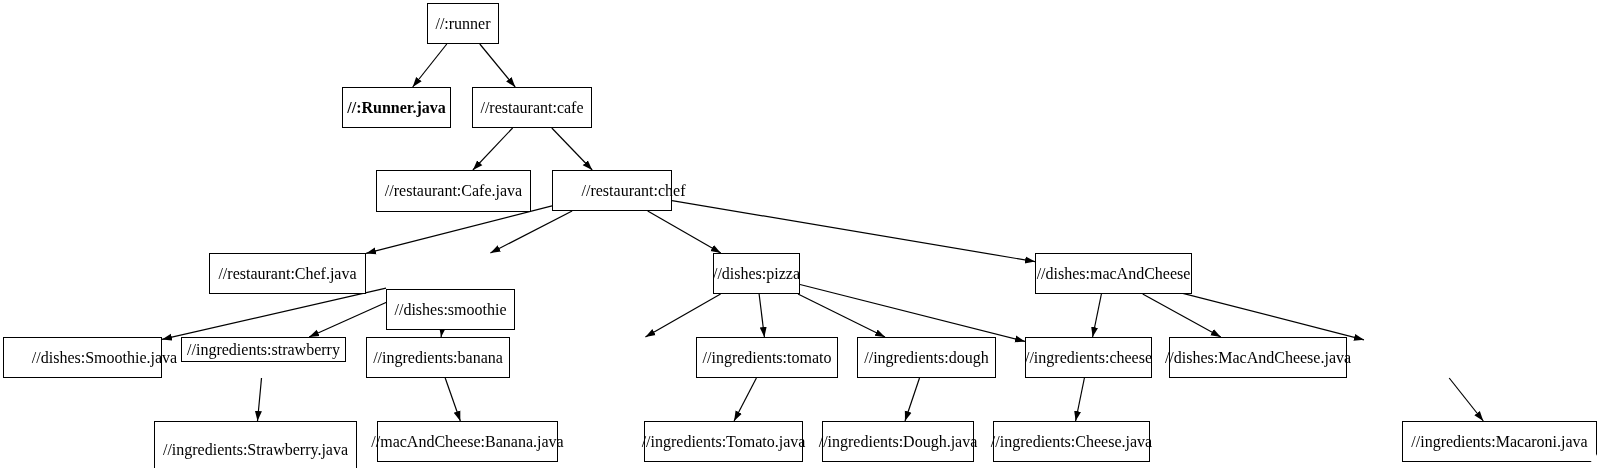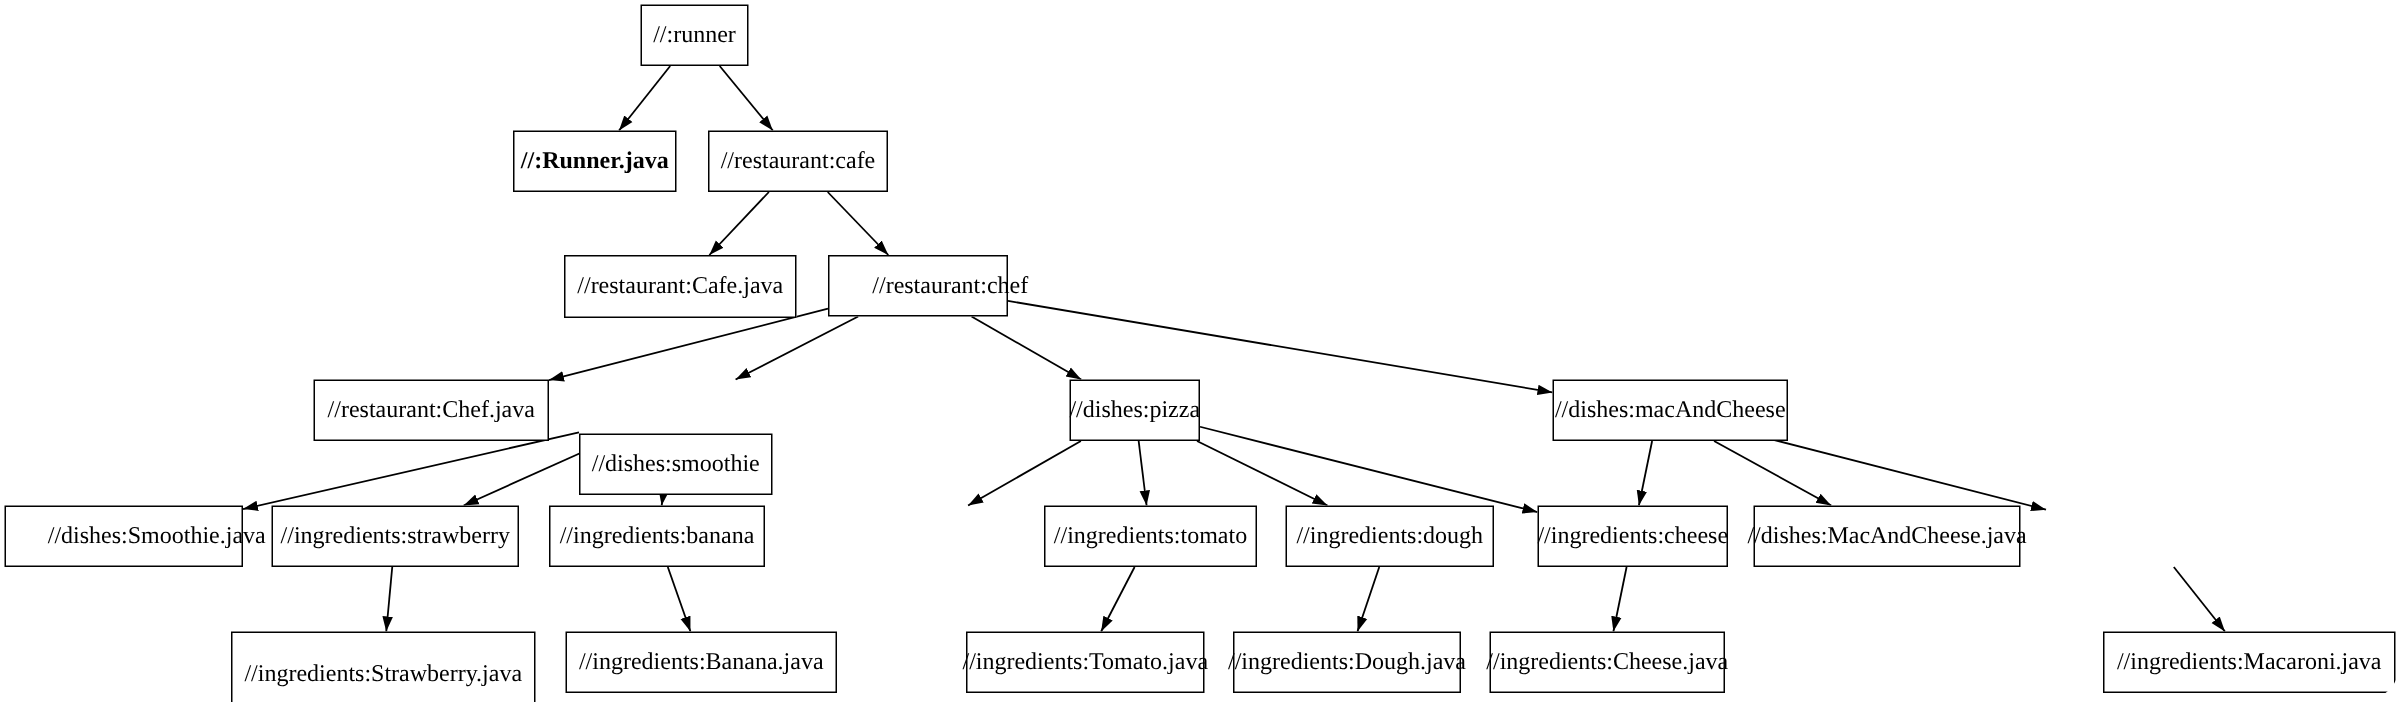--- a/index.html
+++ b/index.html
@@ -78,25 +78,25 @@
   <div class="node" style="left: 427px; top: 3px; width: 72px; height: 41px;">//:runner</div>
   <div class="node" style="left: 342px; top: 87px; width: 109px; height: 41px; font-weight: bold;">//:Runner.java</div>
   <div class="node" style="left: 472px; top: 87px; width: 120px; height: 41px;">//restaurant:cafe</div>
   <div class="node" style="left: 376px; top: 170px; width: 155px; height: 42px;">//restaurant:Cafe.java</div>
   <div class="node" style="left: 552px; top: 170px; width: 120px; height: 41px; padding-left: 47px;">//restaurant:chef</div>
   <div class="node" style="left: 209px; top: 253px; width: 157px; height: 41px;">//restaurant:Chef.java</div>
   <div class="node" style="left: 386px; top: 253px; width: 129px; height: 41px; margin-top: 36px;">//dishes:smoothie</div>
   <div class="node" style="left: 713px; top: 253px; width: 87px; height: 41px;">//dishes:pizza</div>
   <div class="node" style="left: 1035px; top: 253px; width: 157px; height: 41px;">//dishes:macAndCheese</div>
   <div class="node" style="left: 3px; top: 337px; width: 159px; height: 41px; padding-left: 48px;">//dishes:Smoothie.java</div>
-  <div class="node" style="left: 181px; top: 337px; width: 165px; height: 41px;">//ingredients:strawberry</div>
+  <div class="node" style="left: 181px; top: 337px; width: 165px; height: 25px;">//ingredients:strawberry</div>
   <div class="node" style="left: 366px; top: 337px; width: 144px; height: 41px;">//ingredients:banana</div>
   <div class="node" style="left: 696px; top: 337px; width: 142px; height: 41px;">//ingredients:tomato</div>
   <div class="node" style="left: 857px; top: 337px; width: 139px; height: 41px;">//ingredients:dough</div>
   <div class="node" style="left: 1025px; top: 337px; width: 127px; height: 41px;">//ingredients:cheese</div>
   <div class="node" style="left: 1169px; top: 337px; width: 178px; height: 41px;">//dishes:MacAndCheese.java</div>
   <div class="node" style="left: 154px; top: 421px; width: 203px; height: 58px;">//ingredients:Strawberry.java</div>
-  <div class="node" style="left: 377px; top: 421px; width: 181px; height: 41px;">//ingredients:Banana.java</div>
+  <div class="node" style="left: 377px; top: 421px; width: 181px; height: 41px;">//macAndCheese:Banana.java</div>
   <div class="node" style="left: 644px; top: 421px; width: 159px; height: 41px;">//ingredients:Tomato.java</div>
   <div class="node" style="left: 822px; top: 421px; width: 152px; height: 41px;">//ingredients:Dough.java</div>
   <div class="node" style="left: 993px; top: 421px; width: 157px; height: 41px;">//ingredients:Cheese.java</div>
   <div class="node" style="left: 1402px; top: 421px; width: 195px; height: 41px;">//ingredients:Macaroni.java</div>
 </div>
 
 </body></html>

